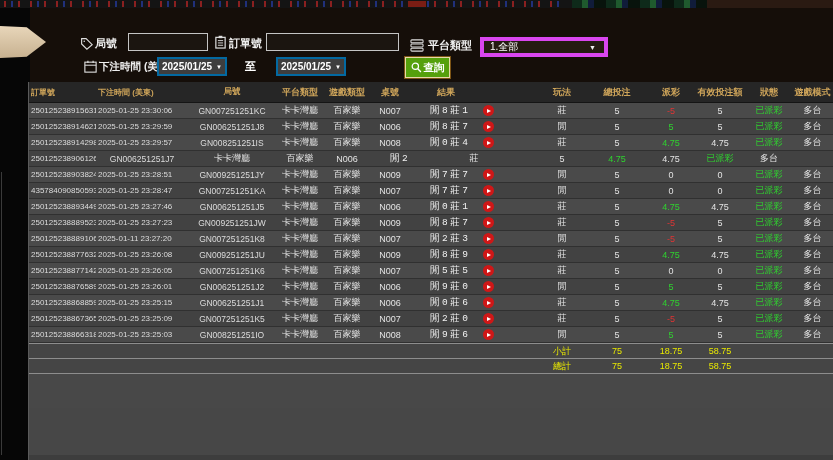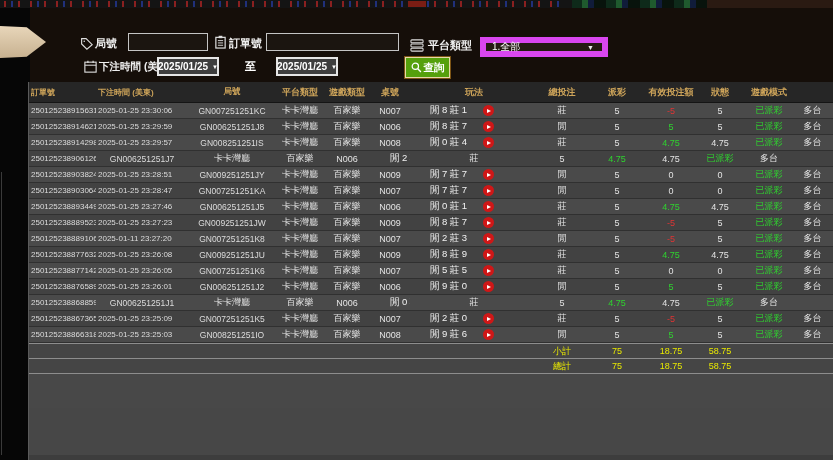--- a/index.html
+++ b/index.html
@@ -23,26 +23,26 @@
   .panel-bg{position:absolute;left:30px;top:8px;width:803px;height:74px;background:#150e09;}
   .tab-arrow{position:absolute;left:0;top:26px;width:46px;height:32px;
     background:linear-gradient(180deg,#e8d6ba,#c7b190);
     clip-path:polygon(0 0,58% 4%,100% 50%,58% 96%,0 100%);}
 
   
   .f-label{position:absolute;color:#efefef;font-weight:bold;font-size:11px;white-space:nowrap;}
   .f-icon{position:absolute;}
   .text-input{position:absolute;height:18px;background:#1b1510;border:1px solid #c4c4c4;
     color:#eee;font-size:10px;box-sizing:border-box;padding:0 3px;outline:none;}
-  .datebox{position:absolute;width:62px;height:19px;background:#3e3e3e;border:2px solid #e5e5e5;
+  .datebox{position:absolute;width:70px;height:19px;background:#3e3e3e;border:2px solid #0369a1;
     box-sizing:border-box;color:#fff;font-weight:bold;font-size:10px;
     display:flex;align-items:center;justify-content:center;gap:4px;cursor:pointer;}
   .datebox .dd{font-size:6px;}
   .dropdown{position:absolute;left:480px;top:37px;width:128px;height:20px;background:#241b12;
-    border:6px solid #d946ef;box-sizing:border-box;color:#fff;font-size:10px;
+    border:4px solid #d946ef;box-sizing:border-box;color:#fff;font-size:10px;
     display:flex;align-items:center;cursor:pointer;}
   .dropdown .val{padding-left:6px;flex:1;}
   .dropdown .dd{font-size:7px;padding-right:8px;color:#eee;}
   .search-btn{position:absolute;left:405px;top:57px;width:45px;height:21px;
     background:#55a00c;border:1px solid #e6daa8;box-shadow:0 0 0 1px #7d5414;
     color:#fff;font-weight:bold;font-size:10.5px;display:flex;align-items:center;
     justify-content:center;gap:2px;cursor:pointer;padding:0;font-family:inherit;}
   .to-label{position:absolute;left:245px;top:59px;color:#fff;font-weight:bold;font-size:11px;}
 
   
@@ -55,21 +55,21 @@
   .thead{height:20px;background:#262626;border-bottom:1px solid #151515;}
   .thead .c{color:#cfa55a;font-weight:bold;}
   .thead .c7{justify-content:flex-start;padding-left:27px;}
   .drow{height:16px;box-sizing:border-box;border-bottom:1px solid #303030;}
   .drow:nth-child(odd){background:#4a4a4a;}
   .drow:nth-child(even){background:#424242;}
   .c1{justify-content:flex-start;padding-left:2px;font-size:8px;color:#dcdcdc;}
   .c2{justify-content:flex-start;padding-left:2px;font-size:8px;color:#dcdcdc;}
   .c3{font-size:8.5px;color:#dcdcdc;}
   .c7{justify-content:flex-start;padding-left:20px;}
-  .rtext{letter-spacing:2.5px;font-size:9.5px;color:#f2f2f2;}
+  .rtext{letter-spacing:2.5px;font-size:9.5px;color:#f2f2f2;font-family:Liberation Mono, monospace;}
   .play-icon{width:11px;height:11px;border-radius:50%;background:#cf1717;margin-left:13px;
     display:flex;align-items:center;justify-content:center;flex:none;cursor:pointer;}
   .tri{width:0;height:0;border-left:4px solid #fff;border-top:2.5px solid transparent;
     border-bottom:2.5px solid transparent;margin-left:1px;}
   .pos{color:#2fd32f;} .neg{color:#e03434;} .zero{color:#e2e2e2;}
   .status{color:#2fd32f;}
   .total-row{height:14px;background:#454545;border-top:1px solid #8d8d8d;}
   .total-row .c{color:#e9e900;font-weight:normal;}
   .total-row.last{border-bottom:1px solid #8d8d8d;}
   .lab{grid-column:8;} .tbet{grid-column:9;text-align:right;} .tpay{grid-column:10;} .tval{grid-column:11;}
@@ -154,20 +154,21 @@
   </button>
 
   <div class="table">
     <div class="trow thead">
         <div class="c c1">訂單號</div>
         <div class="c c2">下注時間 (美東)</div>
         <div class="c c3">局號</div>
         <div class="c c4">平台類型</div>
         <div class="c c5">遊戲類型</div>
         <div class="c c6">桌號</div>
+        <div class="c c7">結果</div>
         <div class="c c8">玩法</div>
         <div class="c c9">總投注</div>
         <div class="c c10">派彩</div>
         <div class="c c11">有效投注額</div>
         <div class="c c12">狀態</div>
         <div class="c c13">遊戲模式</div>
       </div>
     <div>
         <div class="trow drow">
     <div class="c c1">250125238915631</div>
@@ -262,21 +263,21 @@
             </span>
     </div>
     <div class="c c8">閒</div>
     <div class="c c9">5</div>
     <div class="c c10 payout zero">0</div>
     <div class="c c11">0</div>
     <div class="c c12 status">已派彩</div>
     <div class="c c13">多台</div>
   </div>
         <div class="trow drow">
-    <div class="c c1">250125238903064</div>
+    <div class="c c1">435784090850593</div>
     <div class="c c2">2025-01-25 23:28:47</div>
     <div class="c c3">GN007251251KA</div>
     <div class="c c4">卡卡灣廳</div>
     <div class="c c5">百家樂</div>
     <div class="c c6">N007</div>
     <div class="c c7">
       <span class="rtext">閒7莊7</span>
       <span class="play-icon">
               <span class="tri"></span>
             </span>
@@ -403,20 +404,21 @@
     </div>
     <div class="c c8">閒</div>
     <div class="c c9">5</div>
     <div class="c c10 payout pos">5</div>
     <div class="c c11">5</div>
     <div class="c c12 status">已派彩</div>
     <div class="c c13">多台</div>
   </div>
         <div class="trow drow">
     <div class="c c1">250125238868859</div>
+    <div class="c c2">2025-01-25 23:25:15</div>
     <div class="c c3">GN006251251J1</div>
     <div class="c c4">卡卡灣廳</div>
     <div class="c c5">百家樂</div>
     <div class="c c6">N006</div>
     <div class="c c7">
       <span class="rtext">閒0莊6</span>
       <span class="play-icon">
               <span class="tri"></span>
             </span>
     </div>

